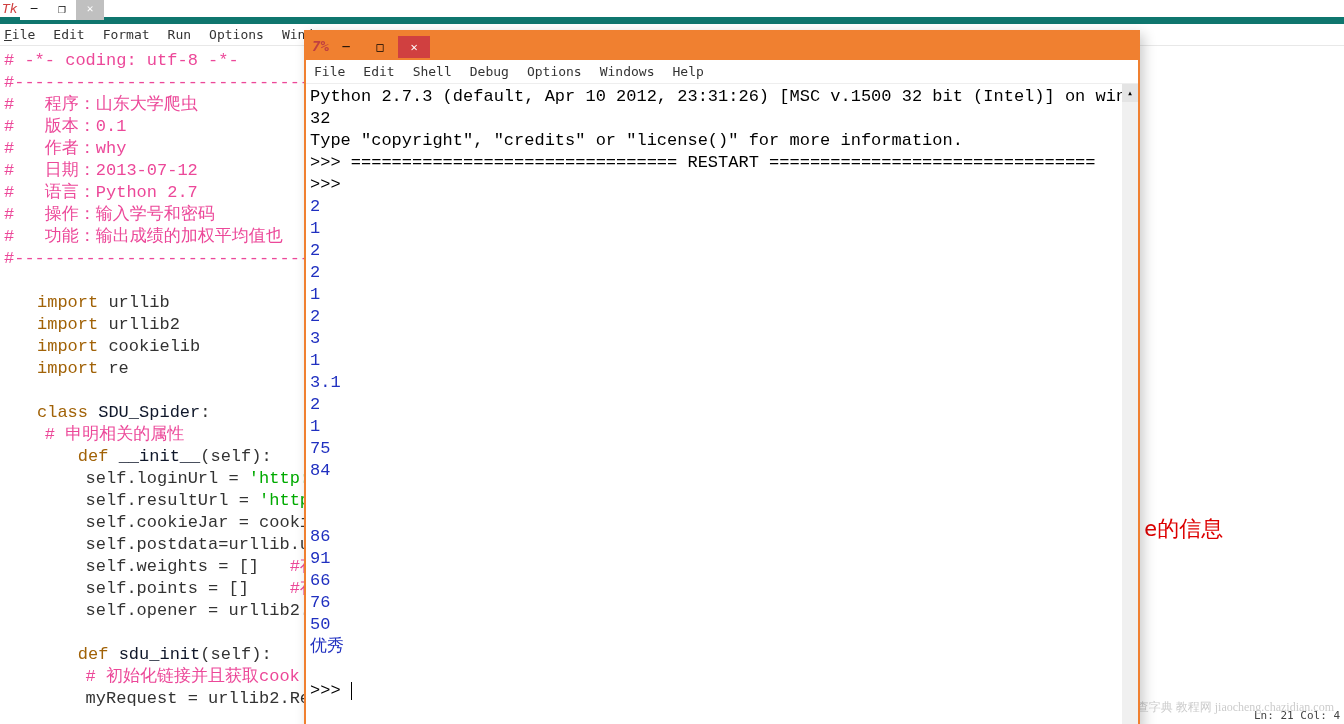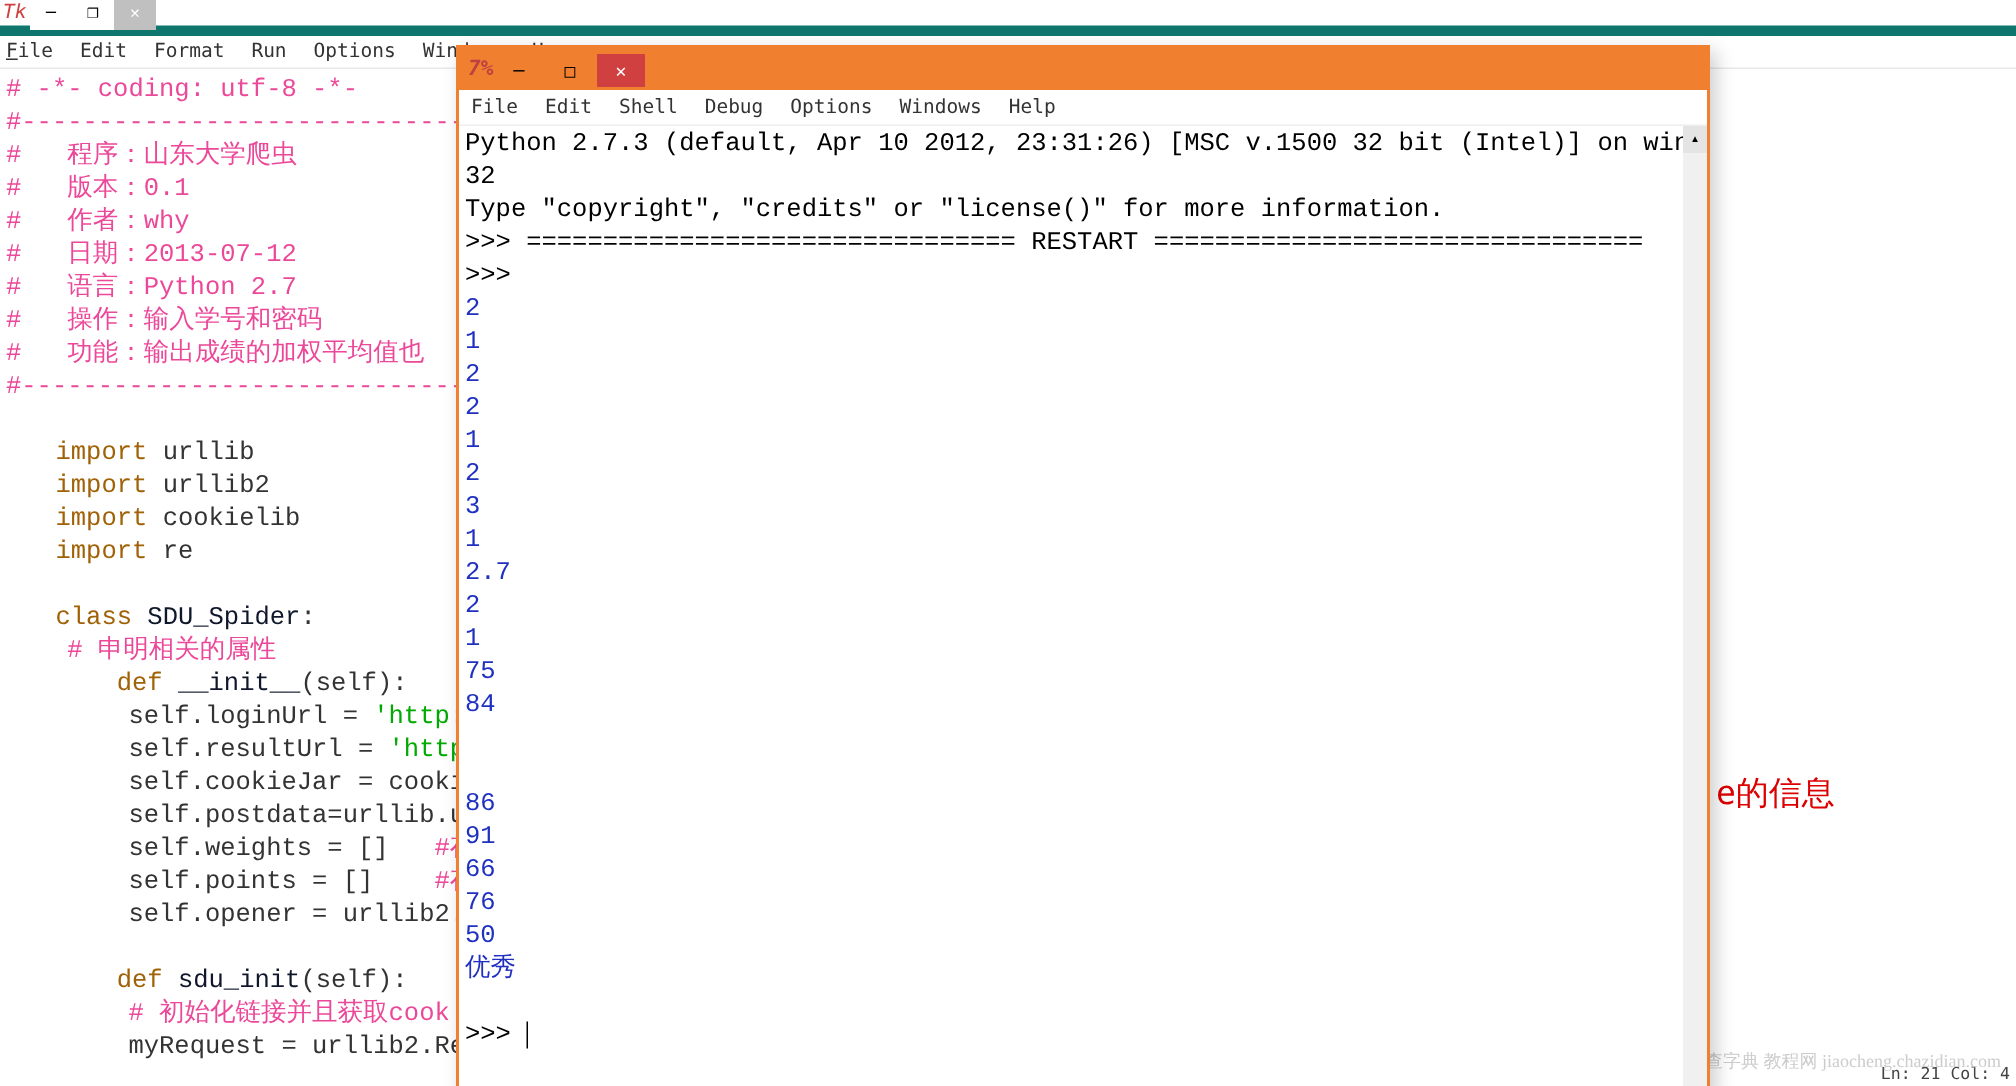--- a/index.html
+++ b/index.html
@@ -286,21 +286,21 @@
 <span>&gt;&gt;&gt; ================================ RESTART ================================</span>
 <span>&gt;&gt;&gt; </span>
 <span class="navy">2</span>
 <span class="navy">1</span>
 <span class="navy">2</span>
 <span class="navy">2</span>
 <span class="navy">1</span>
 <span class="navy">2</span>
 <span class="navy">3</span>
 <span class="navy">1</span>
-<span class="navy">2.7</span>
+<span class="navy">3.1</span>
 <span class="navy">2</span>
 <span class="navy">1</span>
 <span class="navy">75</span>
 <span class="navy">84</span>
 <span class="navy"></span>
 <span class="navy"></span>
 <span class="navy">86</span>
 <span class="navy">91</span>
 <span class="navy">66</span>
 <span class="navy">76</span>

